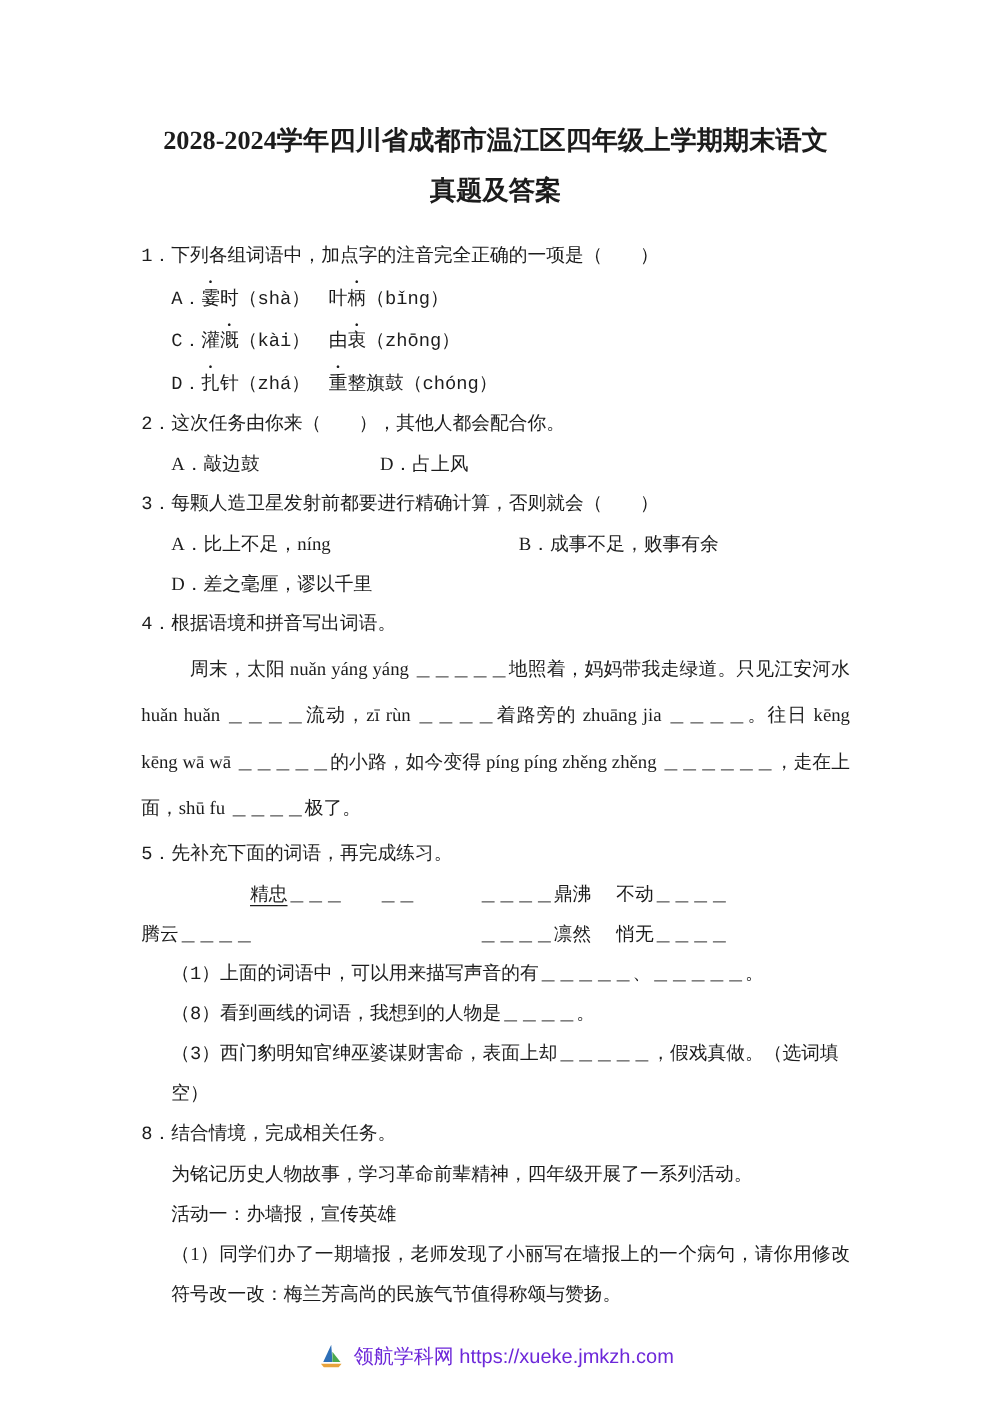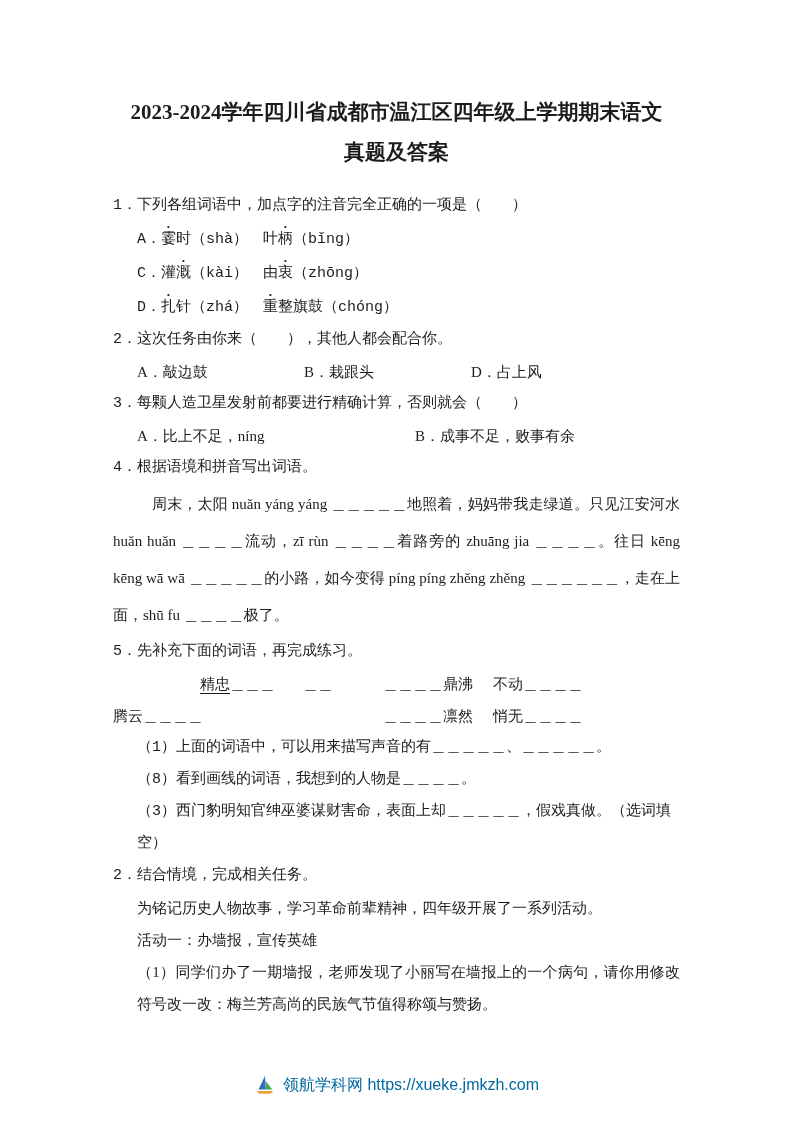--- a/index.html
+++ b/index.html
@@ -45,52 +45,52 @@
   .sub { padding-left: 24px; }
   .qpara { padding-left: 24px; line-height: 32px; text-align: justify; }
   .footer {
     position: absolute;
     left: 0; right: 0;
     bottom: 26px;
     display: flex;
     align-items: center;
     justify-content: center;
     gap: 7px;
-    color: #0369a1;
+    color: #6d28d9;
     font-size: 16px;
     font-family: "Liberation Sans", sans-serif;
   }
   .footer svg { display: block; }
 </style>
 </head>
 <body>
 
 <div class="page">
 
   <div class="title">
-    <div>2023-2024学年四川省成都市温江区四年级上学期期末语文</div>
+    <div>2028-2024学年四川省成都市温江区四年级上学期期末语文</div>
     <div>真题及答案</div>
   </div>
 
   <div class="line">1．下列各组词语中，加点字的注音完全正确的一项是（　　）</div>
   <div class="line opt"><span>A．</span><span></span><span class="emph">霎</span><span>时（shà）　叶</span><span class="emph">柄</span><span>（bǐng）</span></div>
   <div class="line opt"><span>C．</span><span>灌</span><span class="emph">溉</span><span>（kài）　由</span><span class="emph">衷</span><span>（zhōng）</span></div>
   <div class="line opt"><span>D．</span><span></span><span class="emph">扎</span><span>针（zhá）　</span><span class="emph">重</span><span>整旗鼓（chóng）</span></div>
 
   <div class="line">2．这次任务由你来（　　），其他人都会配合你。</div>
   <div class="q2opts">
     <span class="o">A．敲边鼓</span>
-    <span class="o">B．栽跟头</span>
     <span class="o">D．占上风</span>
   </div>
 
   <div class="line">3．每颗人造卫星发射前都要进行精确计算，否则就会（　　）</div>
   <div class="q3grid">
     <span>A．比上不足，níng</span>
     <span>B．成事不足，败事有余</span>
+    <span>D．差之毫厘，谬以千里</span>
   </div>
 
   <div class="line">4．根据语境和拼音写出词语。</div>
   <div class="para">周末，太阳 nuǎn yáng yáng ＿＿＿＿＿地照着，妈妈带我走绿道。只见江安河水 huǎn huǎn ＿＿＿＿流动，zī rùn ＿＿＿＿着路旁的 zhuāng jia ＿＿＿＿。往日 kēng kēng wā wā ＿＿＿＿＿的小路，如今变得 píng píng zhěng zhěng ＿＿＿＿＿＿，走在上面，shū fu ＿＿＿＿极了。</div>
 
   <div class="line">5．先补充下面的词语，再完成练习。</div>
   <div class="q5row">
     <span class="pos" style="left:87px"><span class="uline">精忠</span><span>＿＿＿</span></span>
     <span class="pos" style="left:190px">＿＿</span>
     <span class="pos" style="left:270px">＿＿＿＿鼎沸</span>
@@ -98,21 +98,21 @@
   </div>
   <div class="q5row">
     <span class="pos" style="left:0">腾云＿＿＿＿</span>
     <span class="pos" style="left:270px">＿＿＿＿凛然</span>
     <span class="pos" style="left:380px">悄无＿＿＿＿</span>
   </div>
   <div class="line sub">（1）上面的词语中，可以用来描写声音的有＿＿＿＿＿、＿＿＿＿＿。</div>
   <div class="line sub">（8）看到画线的词语，我想到的人物是＿＿＿＿。</div>
   <div class="line sub">（3）西门豹明知官绅巫婆谋财害命，表面上却＿＿＿＿＿，假戏真做。（选词填空）</div>
 
-  <div class="line">2．结合情境，完成相关任务。</div>
+  <div class="line">8．结合情境，完成相关任务。</div>
   <div class="qpara">为铭记历史人物故事，学习革命前辈精神，四年级开展了一系列活动。</div>
   <div class="qpara">活动一：办墙报，宣传英雄</div>
   <div class="qpara">（1）同学们办了一期墙报，老师发现了小丽写在墙报上的一个病句，请你用修改符号改一改：梅兰芳高尚的民族气节值得称颂与赞扬。</div>
 
   <div class="footer">
     <span>
       <svg width="22" height="22" viewBox="0 0 24 24" xmlns="http://www.w3.org/2000/svg">
         <path d="M5 17 L12 2 L13 17 Z" fill="#2e6fb7"></path>
         <path d="M13 8 L20 17 L13 17 Z" fill="#4aa84e"></path>
         <path d="M3 18.5 h18 l-2.5 3 H5.5 Z" fill="#e8a33d"></path>

